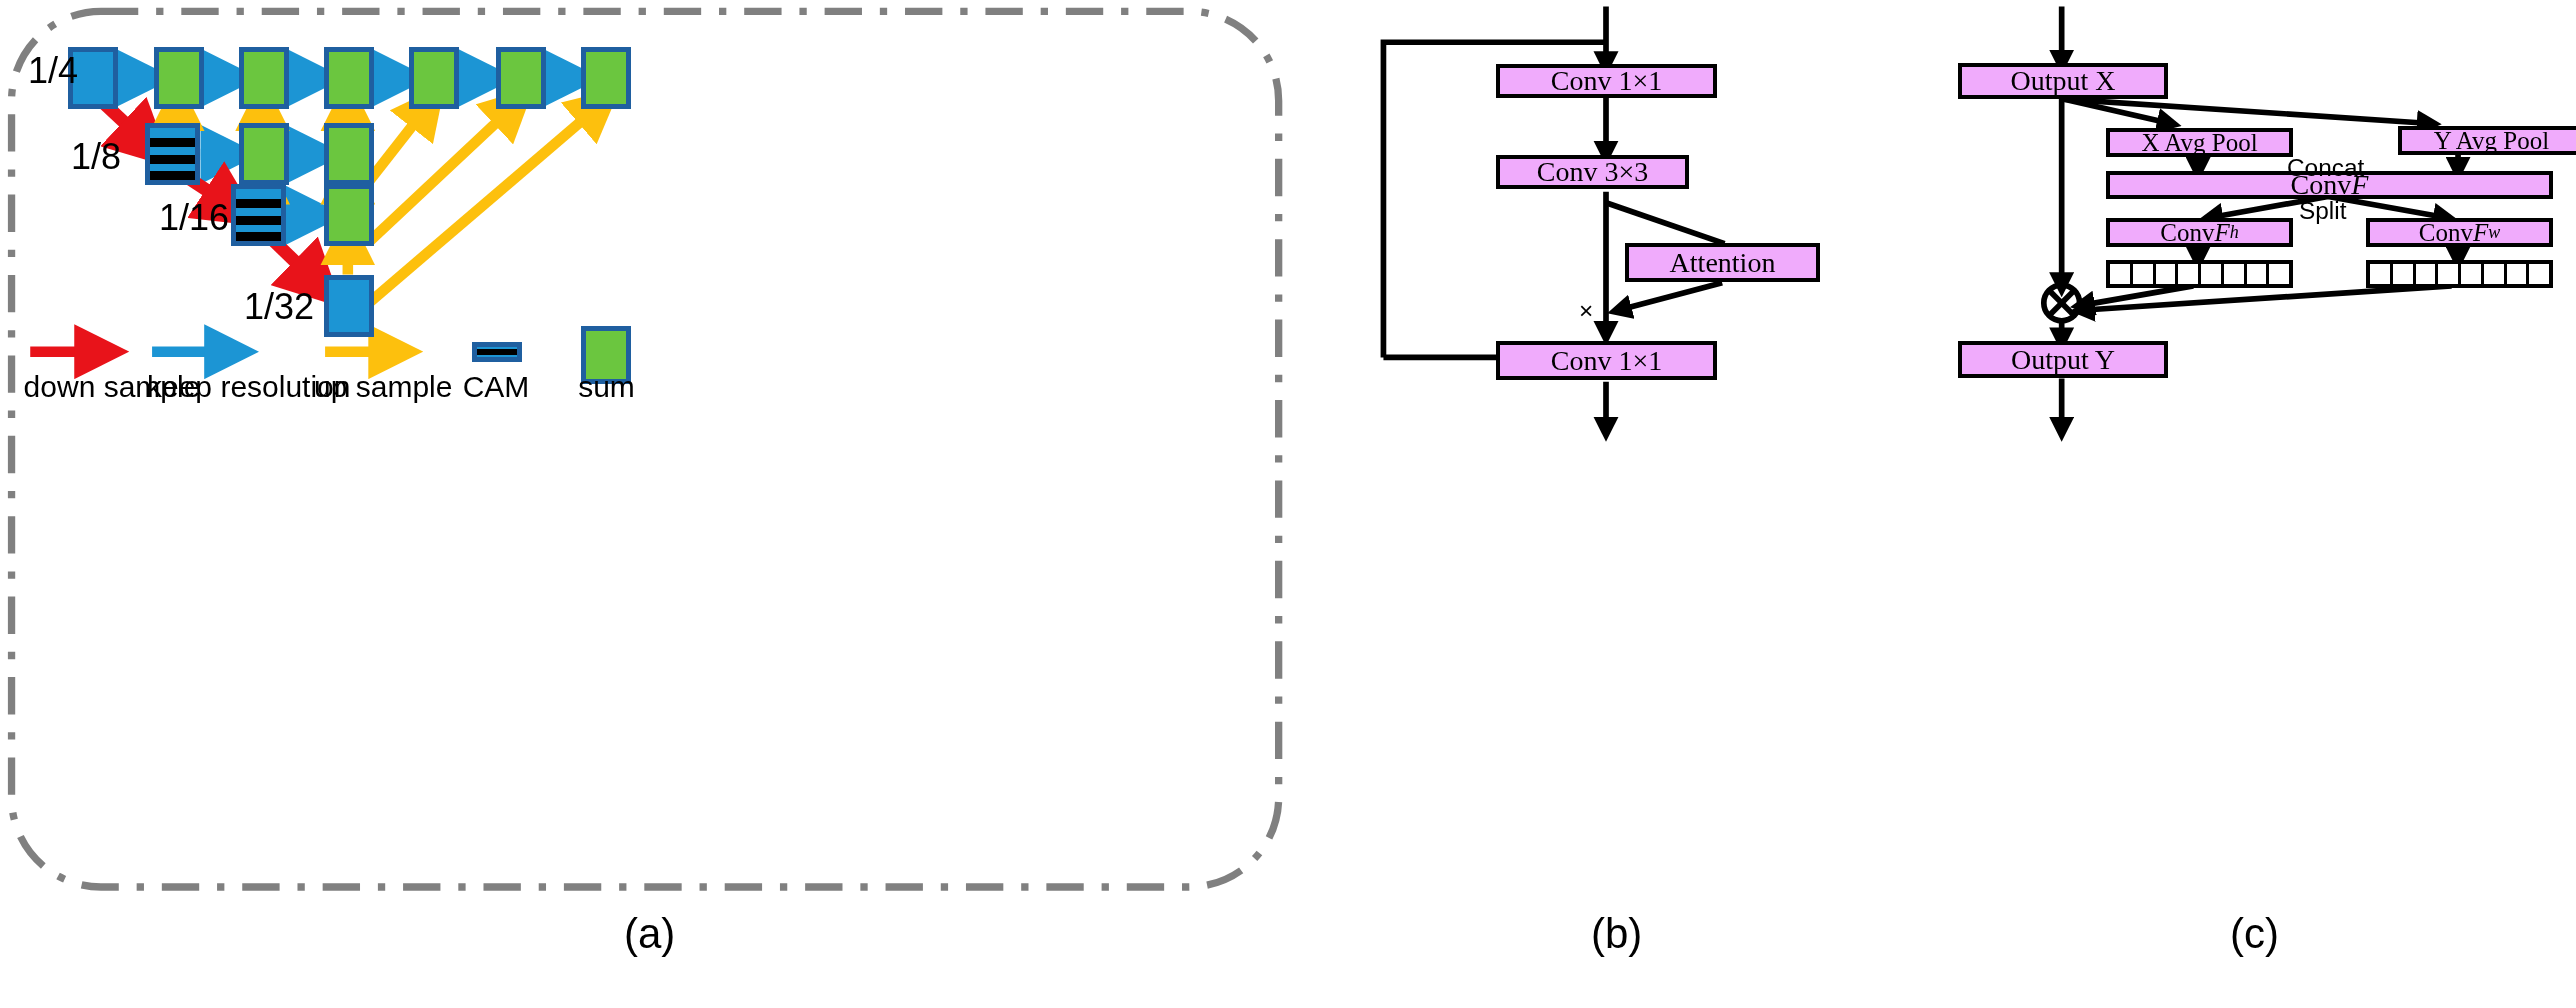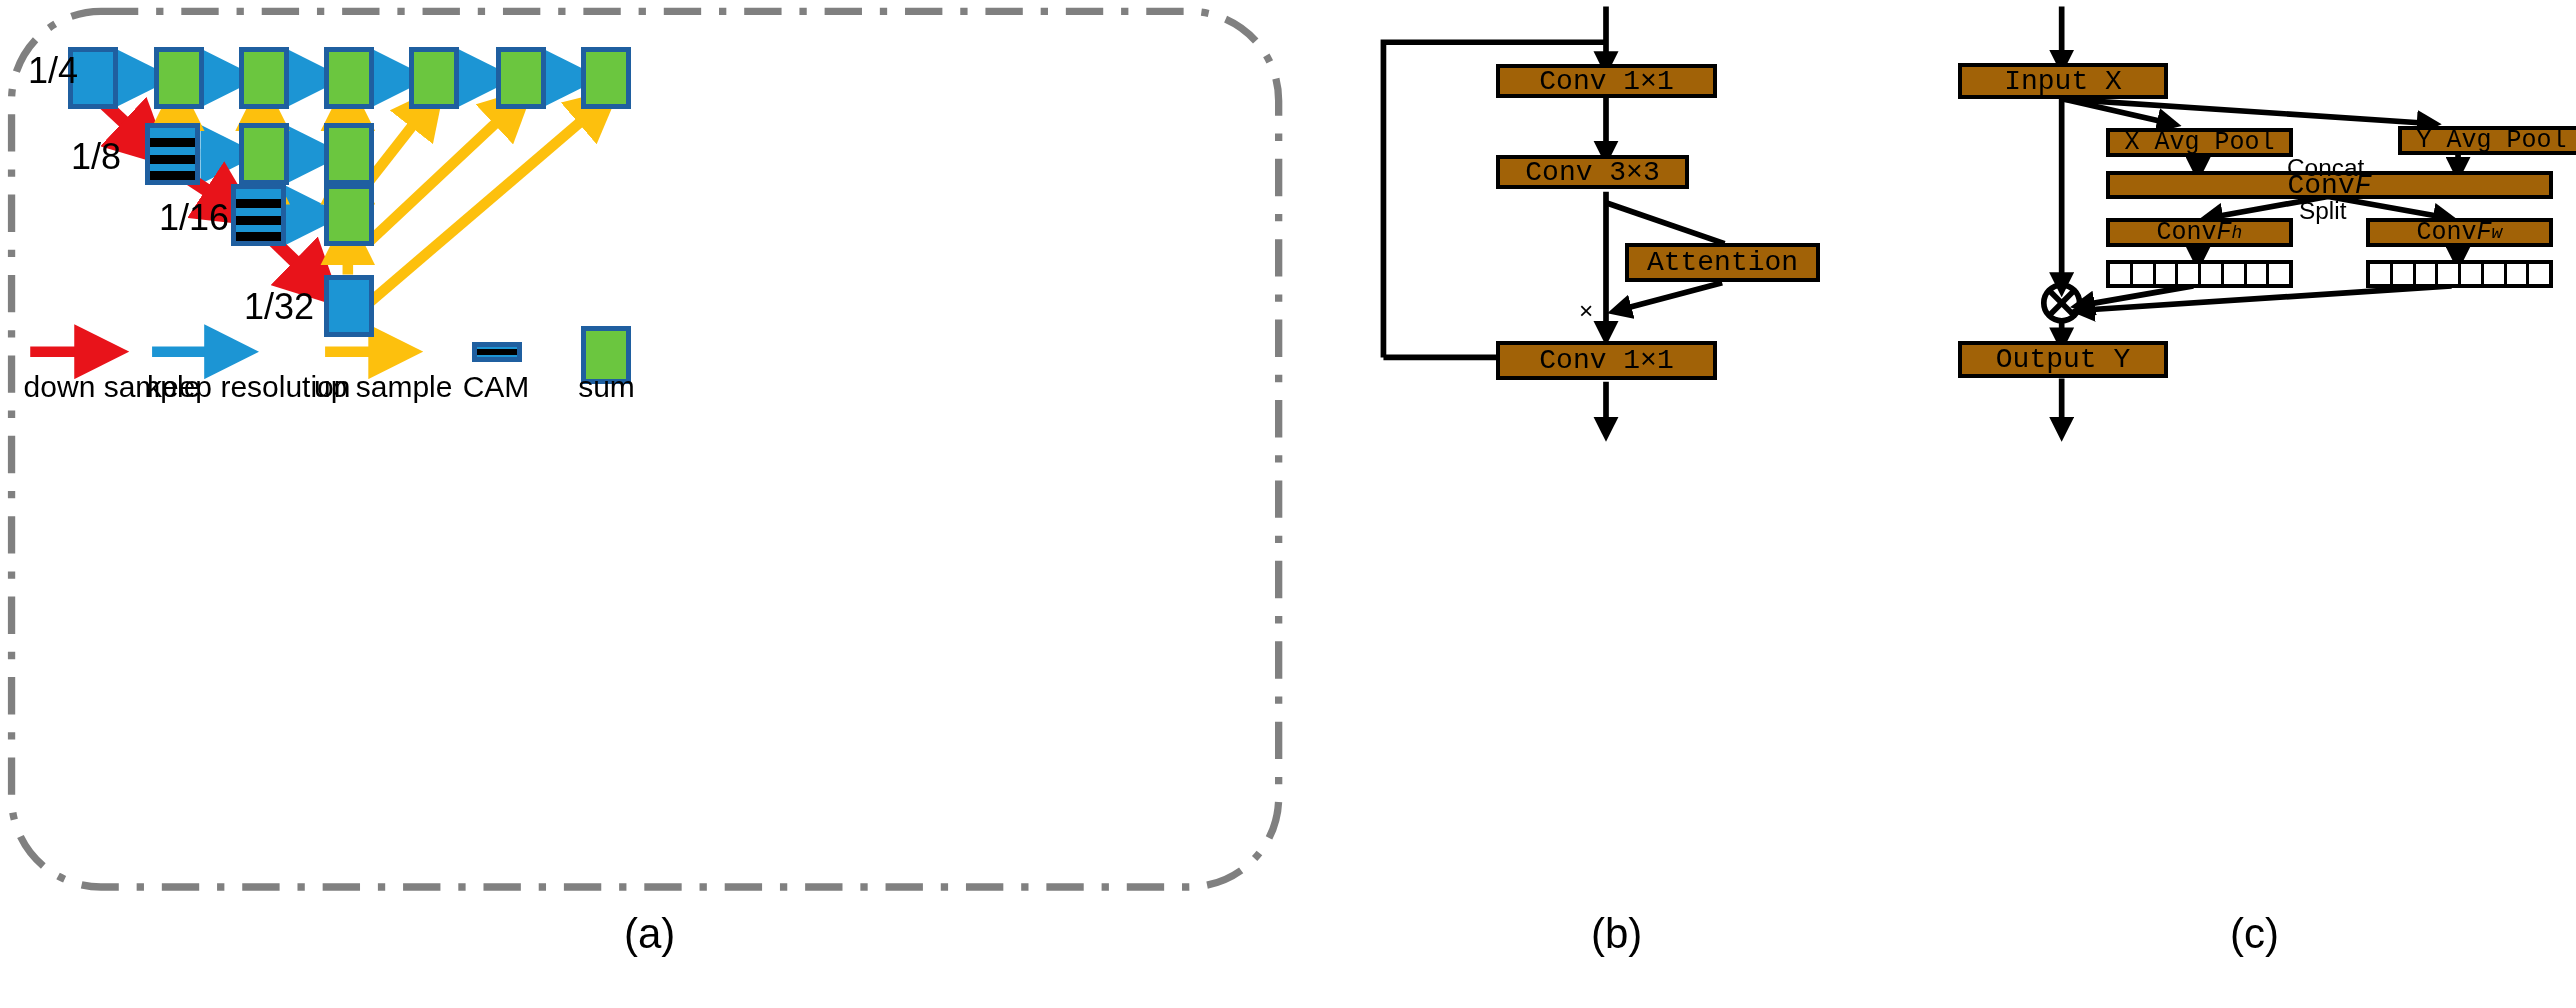--- a/index.html
+++ b/index.html
@@ -27,24 +27,24 @@
     position:absolute;color:#000;font-size:36px;font-weight:400;
     font-family:"Liberation Sans", sans-serif;white-space:nowrap;
   }
   .caption{
     position:absolute;color:#000;font-size:42px;
     font-family:"Liberation Sans", sans-serif;white-space:nowrap;
   }
 
   
   .nbox{
-    position:absolute;box-sizing:border-box;background:#a16207;
+    position:absolute;box-sizing:border-box;background:#f0abfc;
     border:4.1px solid #000000;display:flex;align-items:center;
     justify-content:center;color:#000;font-size:28px;
-    font-family:Liberation Mono, monospace;white-space:nowrap;
+    font-family:Liberation Serif, serif;white-space:nowrap;
   }
   .nbox.small{font-size:25px;}
   .ital{font-style:italic;}
   .sub{font-size:0.72em;vertical-align:-0.30em;font-style:italic;}
   .tinylbl{
     position:absolute;color:#000;font-size:24.4px;
     font-family:"Liberation Sans", sans-serif;white-space:nowrap;
   }
   .xmark{
     position:absolute;color:#000;font-size:24.4px;
@@ -213,21 +213,21 @@
   <div class="lg-label" style="left:314px; top:370px; width:99px;">up sample</div>
   <div class="lg-label" style="left:454px; top:370px; width:84px;">CAM</div>
   <div class="lg-label" style="left:570px; top:370px; width:73px;">sum</div>
 
   <div class="nbox" style="left:1496px; top:64px;  width:221px; height:34px;">Conv 1×1</div>
   <div class="nbox" style="left:1496px; top:155px; width:193px; height:34px;">Conv 3×3</div>
   <div class="nbox" style="left:1625px; top:243px; width:195px; height:39px;">Attention</div>
   <div class="nbox" style="left:1496px; top:341px; width:221px; height:39px;">Conv 1×1</div>
   <div class="xmark" style="left:1579px; top:297px;">×</div>
 
-  <div class="nbox" style="left:1958px; top:63px;  width:210px; height:36px;">Input X</div>
+  <div class="nbox" style="left:1958px; top:63px;  width:210px; height:36px;">Output X</div>
   <div class="nbox small" style="left:2106px; top:128px; width:187px; height:29px;">X Avg Pool</div>
   <div class="nbox small" style="left:2366px; top:126px; width:187px; height:29px;margin-left:32px;">Y Avg Pool</div>
 
   <div class="nbox" style="left:2106px; top:171px; width:447px; height:28px;">
     <span>Conv </span>
       <span class="ital">F</span>
   </div>
 
   <div class="nbox small" style="left:2106px; top:218px; width:187px; height:29px;">
     <span>Conv </span>

